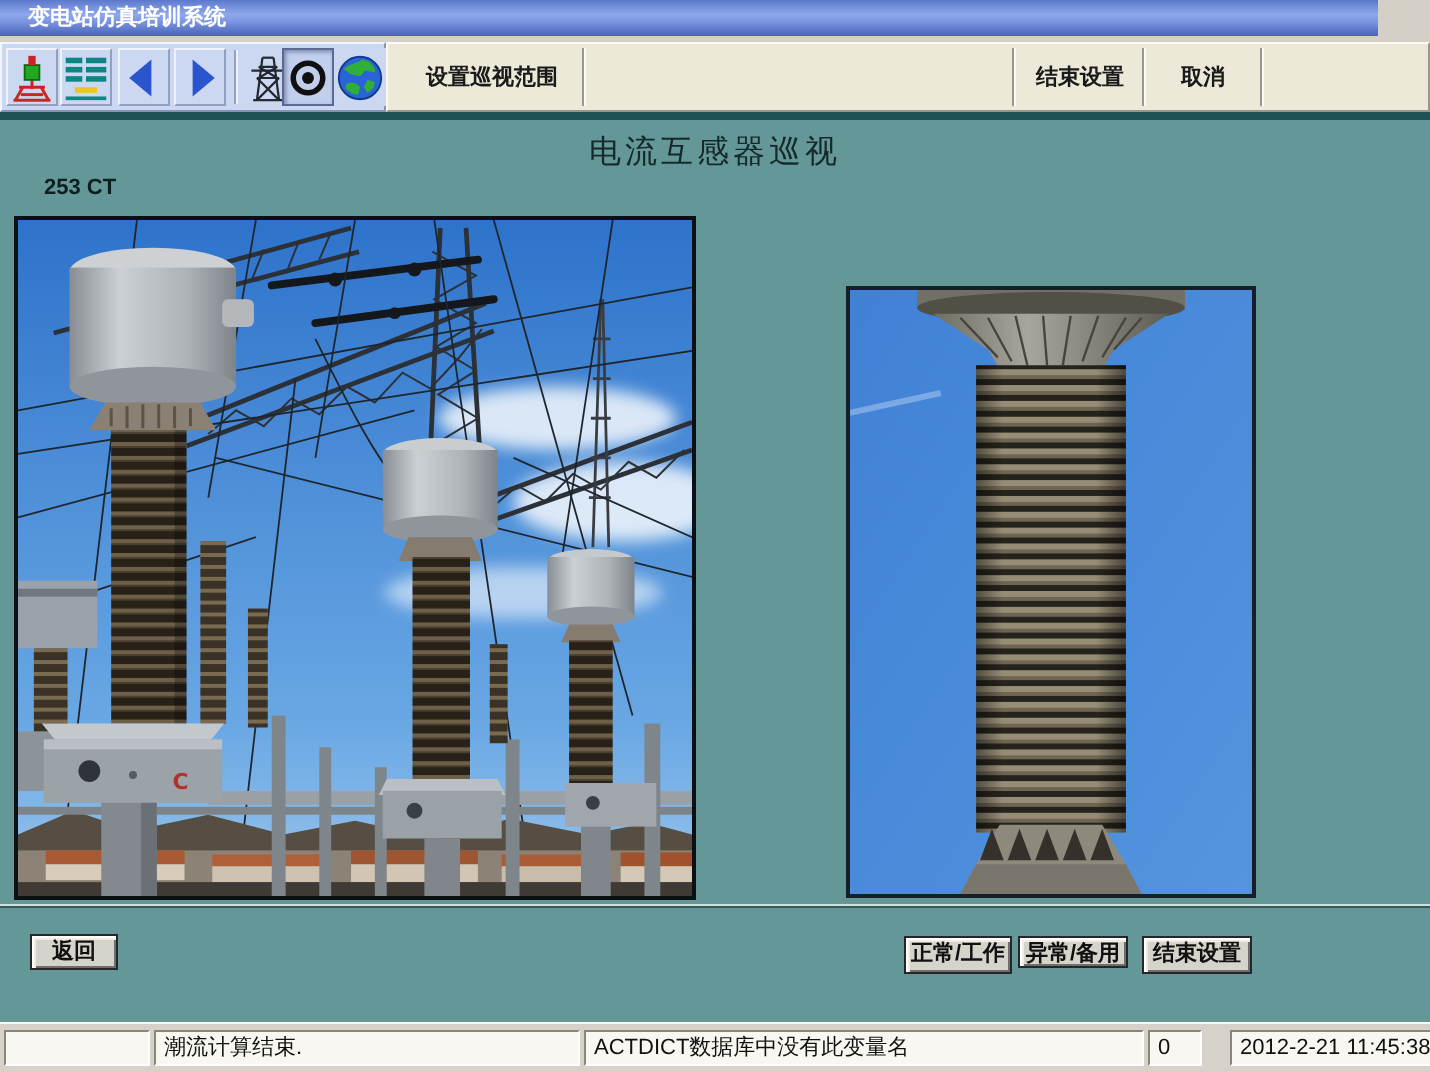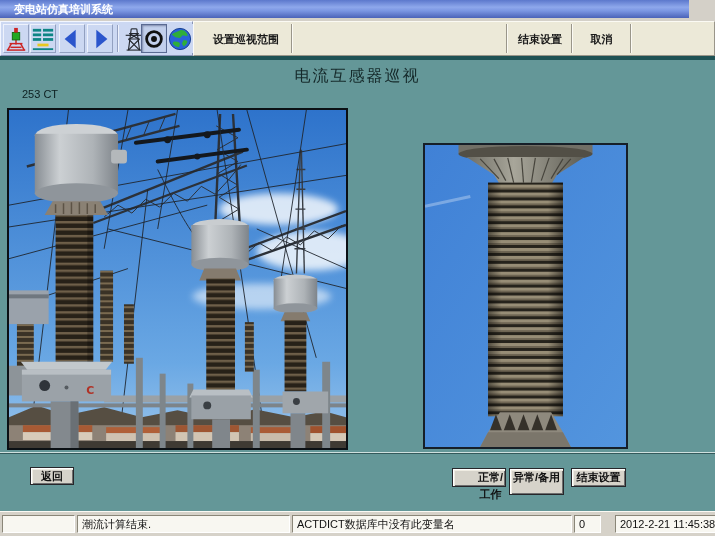--- a/index.html
+++ b/index.html
@@ -28,34 +28,34 @@
   .tb-btn { position:absolute; top:5px; height:24px; line-height:24px; text-align:center;
     font-size:11px; font-weight:bold; color:#1a1a1a; cursor:default; }
   .tb-sep { position:absolute; top:2px; width:2px; height:29px;
     border-left:1px solid #9a968a; border-right:1px solid #fbfaf4; }
 
   
   .dark-band { position:absolute; left:0; top:56px; width:715px; height:4px; background:#1f5254; }
   .main { position:absolute; left:0; top:60px; width:715px; height:451px; background:#649798; }
   .page-title { position:absolute; left:0; top:6px; width:715px; text-align:center;
     font-family:"Liberation Serif", serif; font-size:16px; color:#15292a; letter-spacing:2px; }
-  .device-label { position:absolute; left:22px; top:28px; font-size:11px; font-weight:normal; color:#0d1f20; }
+  .device-label { position:absolute; left:22px; top:28px; font-size:11px; font-weight:bold; color:#0d1f20; }
   .photo { position:absolute; overflow:hidden; }
   .photo-left  { left:7px;  top:48px; width:341px; height:342px; border:2px solid #0b1014; }
   .photo-right { left:423px; top:83px; width:205px; height:306px; border:2px solid #161f28; }
   .photo svg { display:block; width:100%; height:100%; }
   .groove { position:absolute; left:0; top:392px; width:715px; height:2px;
     border-top:1px solid #cfe0df; border-bottom:1px solid #33595b; }
 
   .win-btn { position:absolute; background:#d6d3ca; border:1px solid #26262a;
     box-shadow:inset 1px 1px 0 #ffffff, inset 2px 2px 0 #efece2, inset -1px -1px 0 #6e6e6e;
     font-size:11px; font-weight:bold; color:#111; text-align:center; cursor:default; }
-  .btn-back    { left:15px;  top:407px; width:44px; height:18px; line-height:16px;margin-left:15px; }
-  .btn-normal  { left:452px; top:408px; width:54px; height:19px; line-height:17px;padding-left:23px; }
-  .btn-abnormal{ left:509px; top:408px; width:55px; height:27px; line-height:17px; }
+  .btn-back    { left:15px;  top:407px; width:44px; height:18px; line-height:16px; }
+  .btn-normal  { left:452px; top:408px; width:54px; height:19px; line-height:17px; }
+  .btn-abnormal{ left:509px; top:408px; width:55px; height:16px; line-height:17px; }
   .btn-finish  { left:571px; top:408px; width:55px; height:19px; line-height:17px; }
 
   
   .statusbar { position:absolute; left:0; top:511px; width:715px; height:25px;
     background:#d6d2c9; border-top:1px solid #fbfaf4; }
   .sb-panel { position:absolute; top:3px; height:18px; background:#f8f7f1;
     border:1px solid; border-color:#8a8678 #ffffff #ffffff #8a8678;
     font-size:11px; color:#111; line-height:16px; padding:0 4px; white-space:nowrap; overflow:hidden; }
   .sb-0 { left:2px;   width:73px; }
   .sb-1 { left:77px;  width:213px; }

